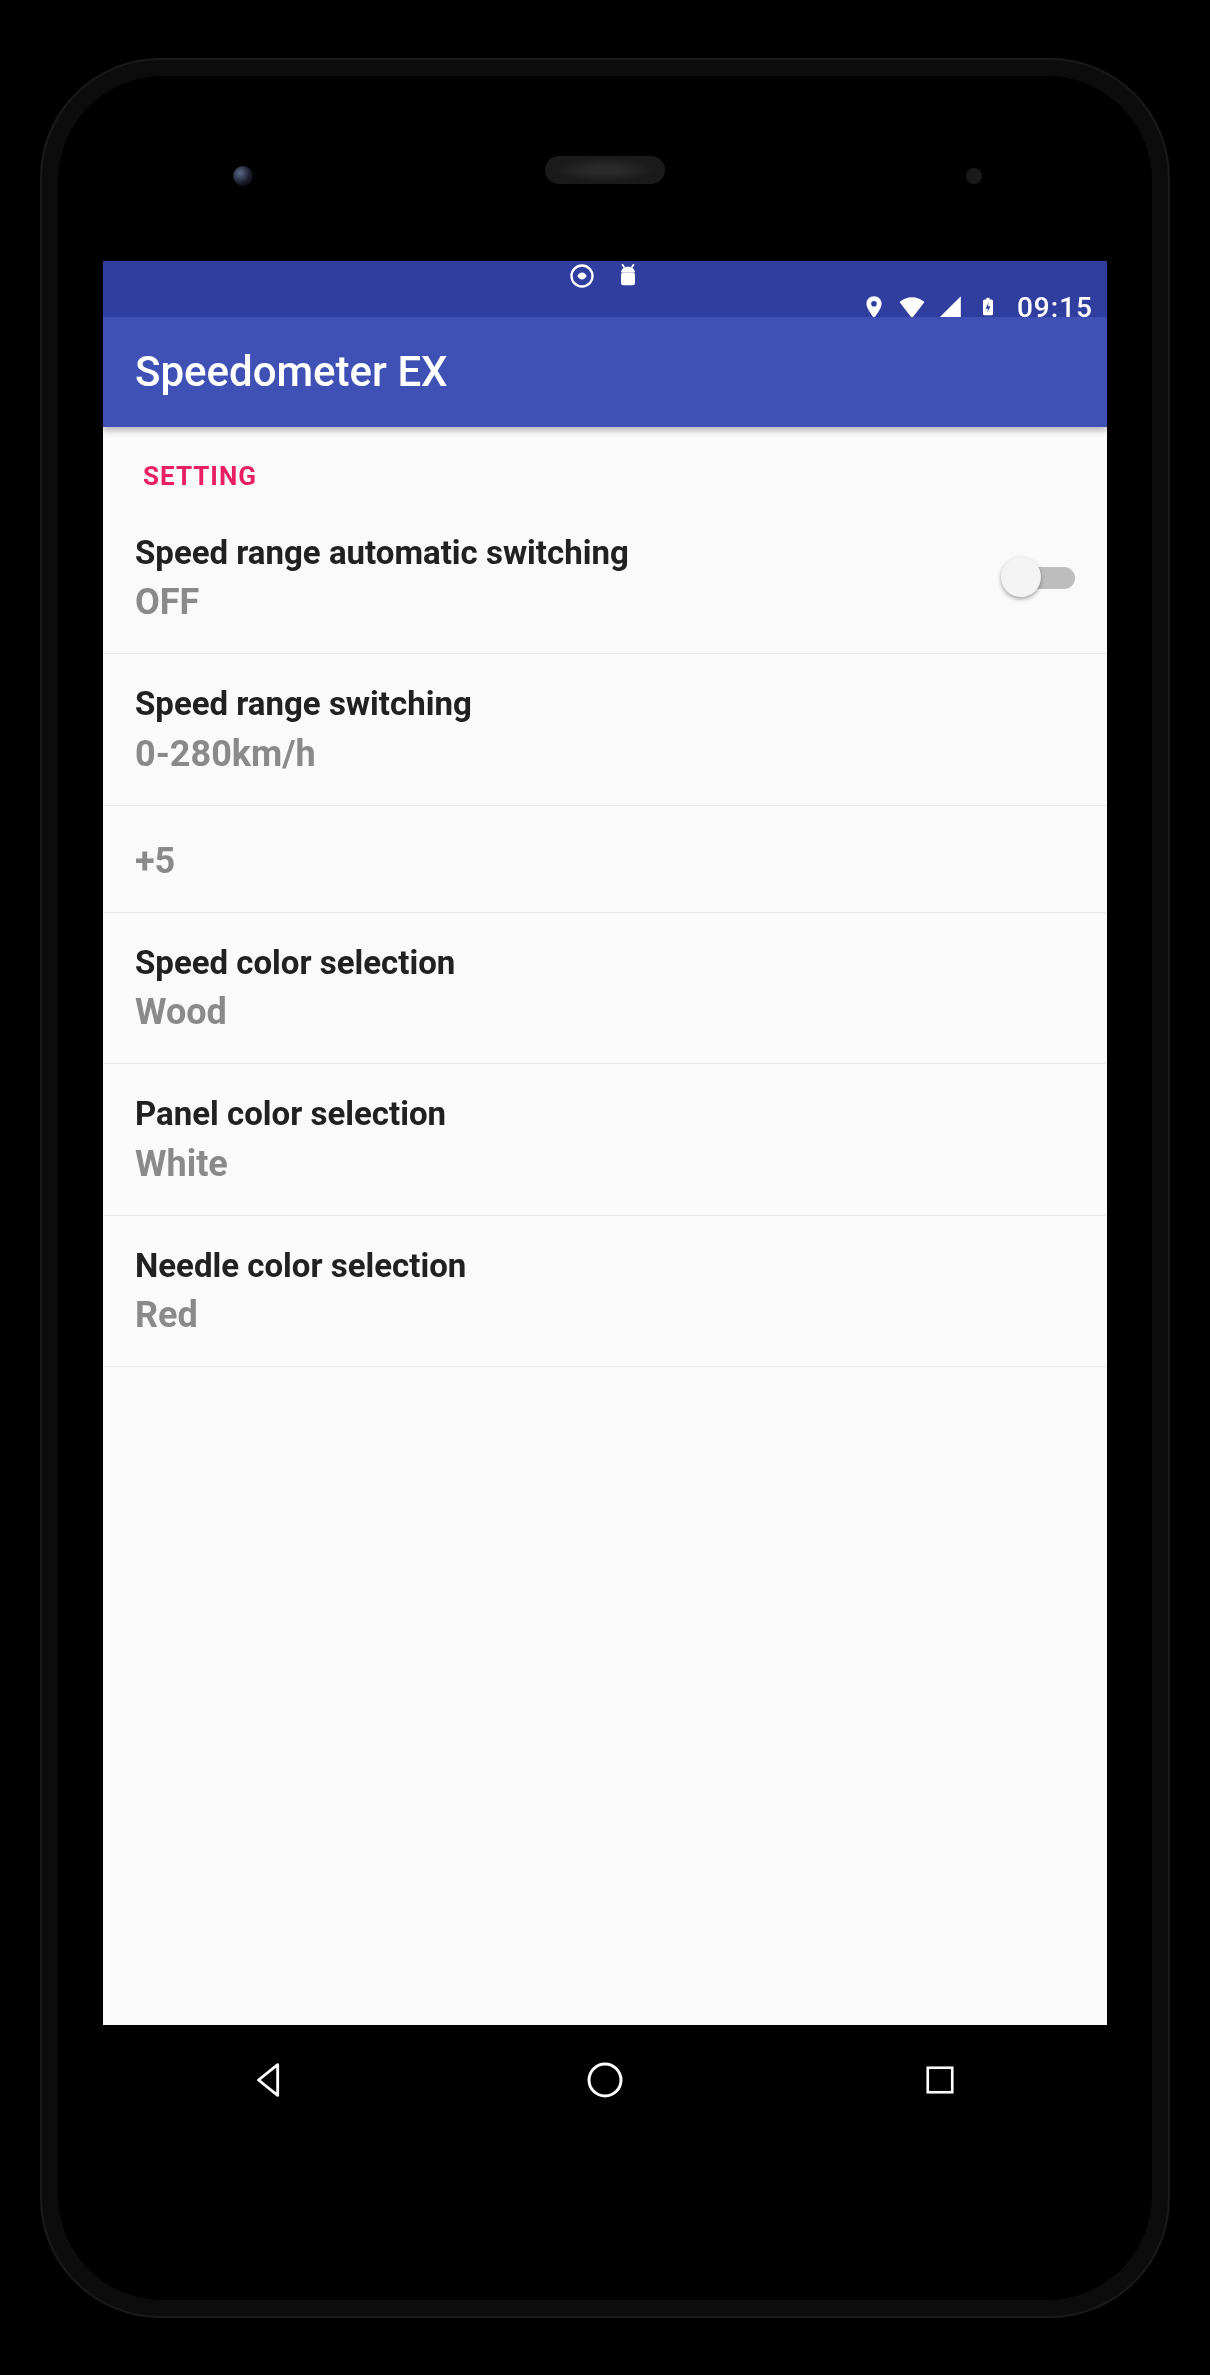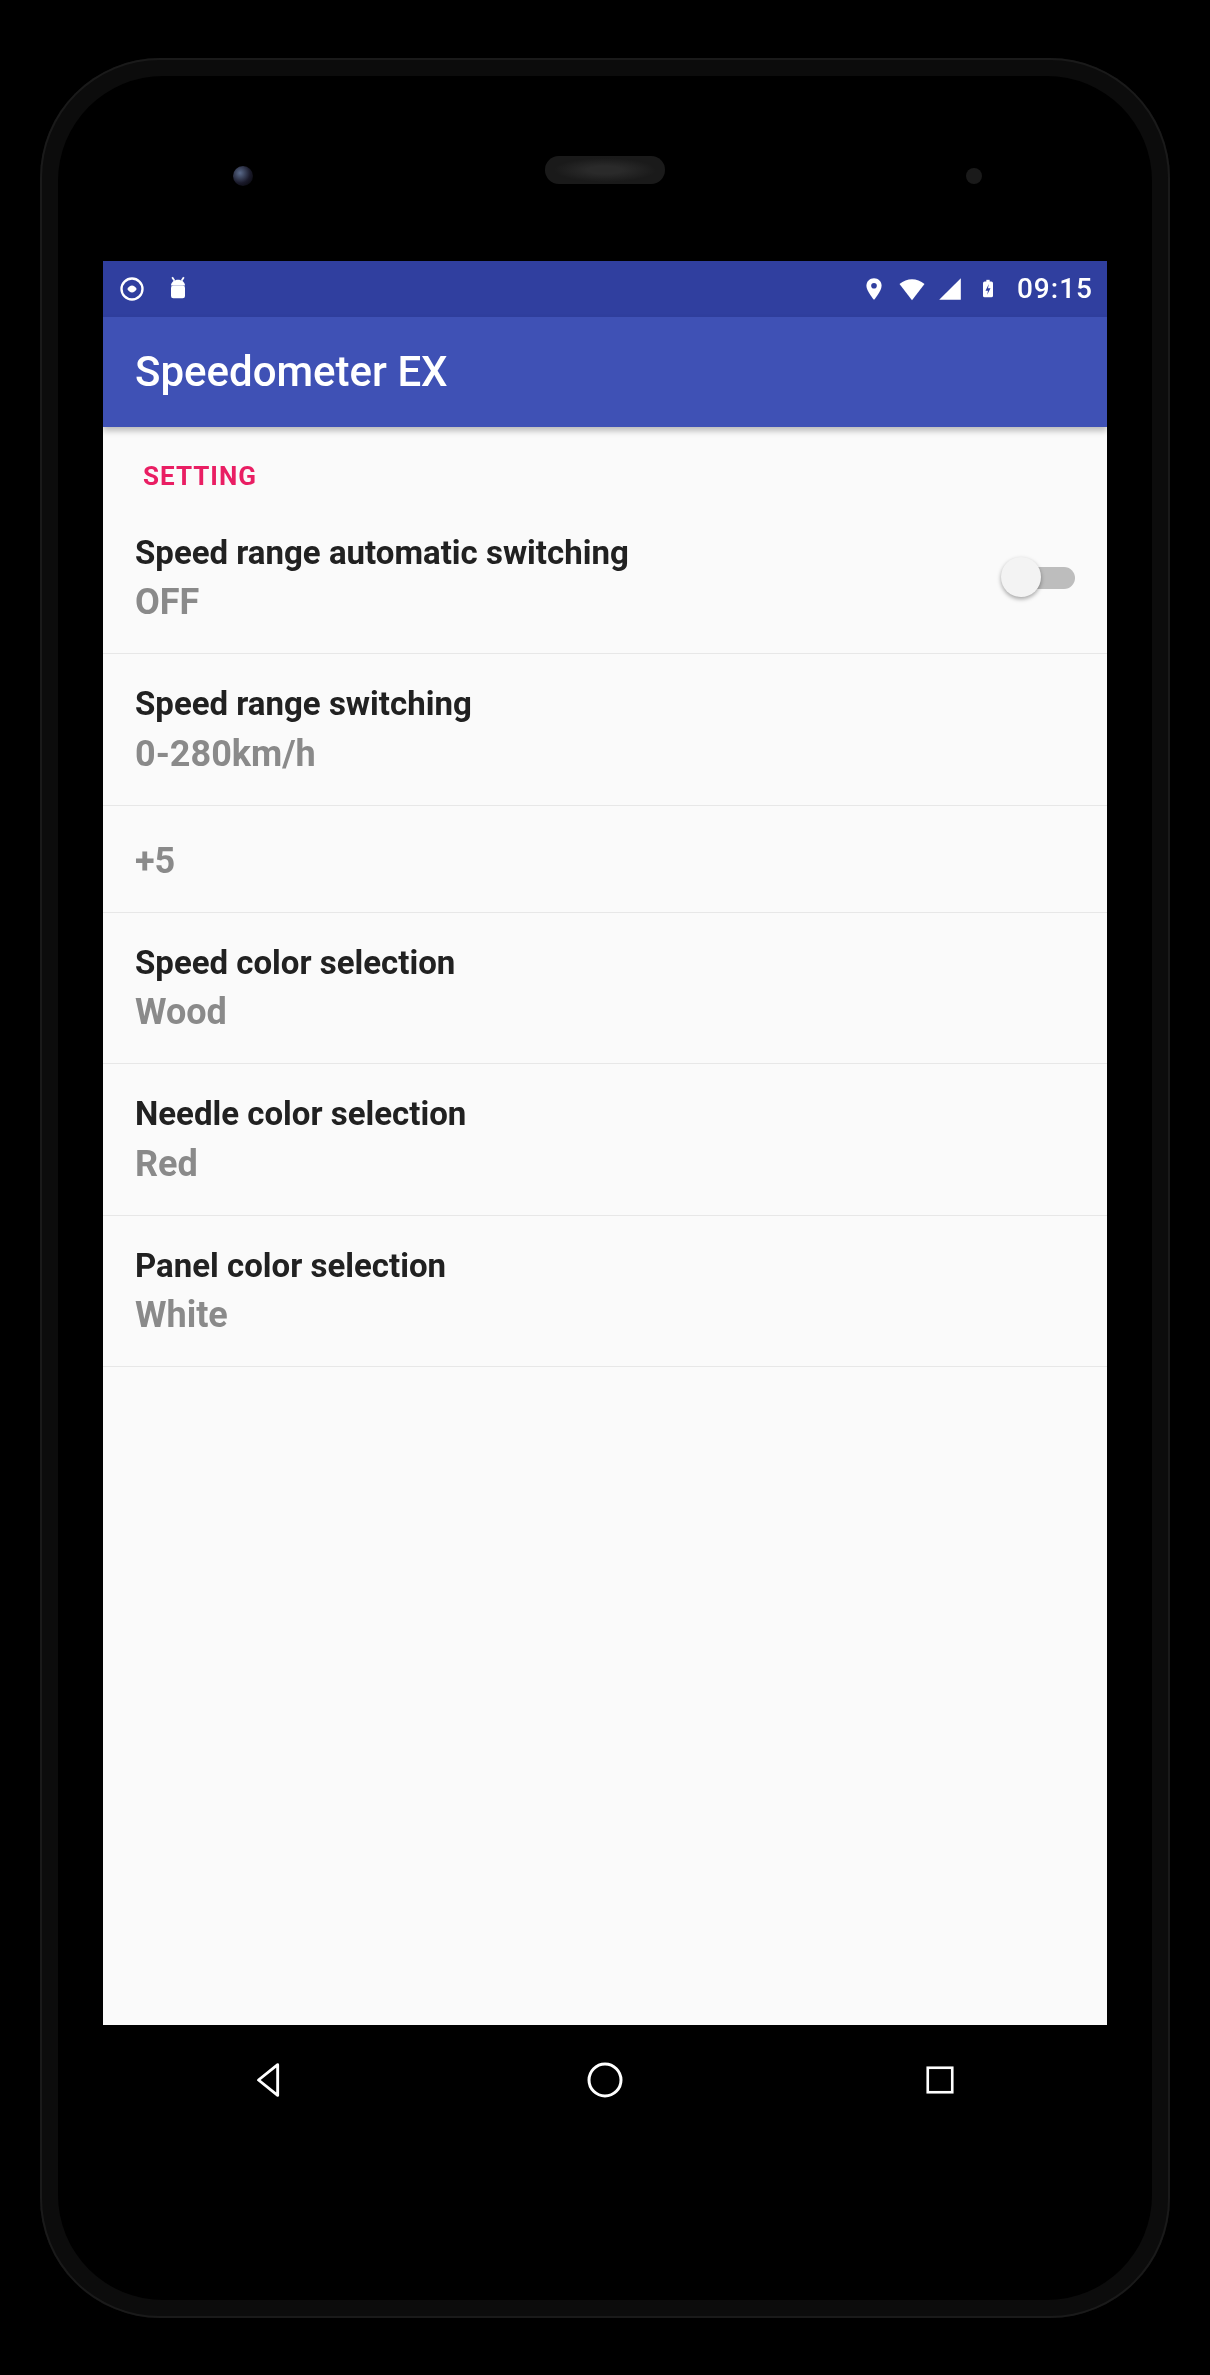--- a/index.html
+++ b/index.html
@@ -48,20 +48,21 @@
   }
 
   
   .status-bar {
     height: 56px;
     background: #303f9f;
     display: flex; align-items: center;
     color: #fff;
     padding: 0 14px;
     font-size: 28px;
+    flex-direction: column;
   }
   .status-left { display: flex; gap: 16px; align-items: center; }
   .status-right { margin-left: auto; display: flex; gap: 8px; align-items: center; }
   .status-ico { width: 30px; height: 30px; display: inline-flex; align-items: center; justify-content: center; }
   .clock { font-weight: 500; letter-spacing: 1px; margin-left: 6px; }
 
   
   .app-bar {
     height: 110px;
     background: #3f51b5;
@@ -202,29 +203,29 @@
 
           <div class="setting-row">
             <div class="setting-text">
               <div class="setting-title">Speed color selection</div>
               <div class="setting-sub">Wood</div>
             </div>
           </div>
 
           <div class="setting-row">
             <div class="setting-text">
+              <div class="setting-title">Panel color selection</div>
+              <div class="setting-sub">White</div>
+            </div>
+          </div>
+
+          <div class="setting-row">
+            <div class="setting-text">
               <div class="setting-title">Needle color selection</div>
               <div class="setting-sub">Red</div>
-            </div>
-          </div>
-
-          <div class="setting-row">
-            <div class="setting-text">
-              <div class="setting-title">Panel color selection</div>
-              <div class="setting-sub">White</div>
             </div>
           </div>
 
           <div class="setting-row" style="height:120px;border-bottom:none"></div>
         </div>
 
         <div class="nav-bar">
           <div class="nav-btn">
             <svg viewBox="0 0 48 48" width="46" height="46">
                 <path d="M32 8 L12 24 L32 40 Z" fill="none" stroke="#fff" stroke-width="3" stroke-linejoin="round"></path>

